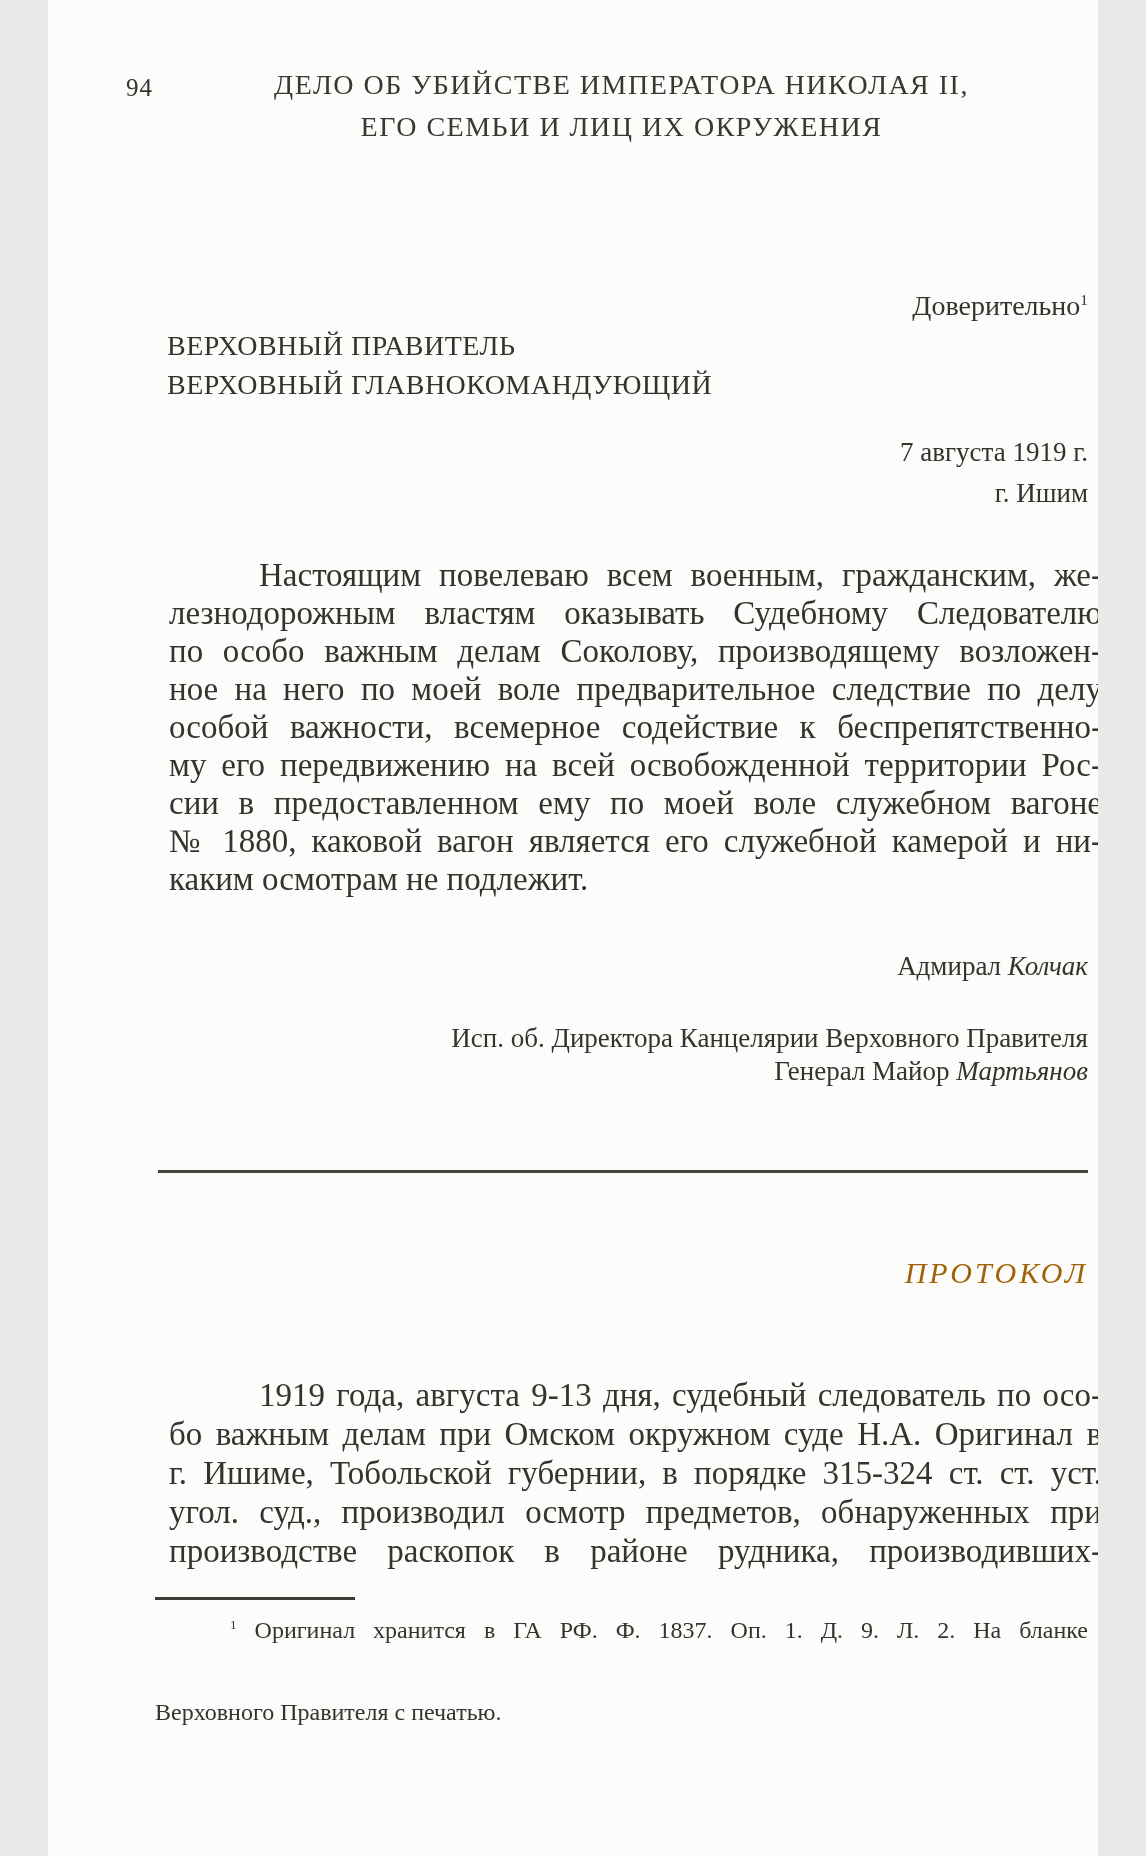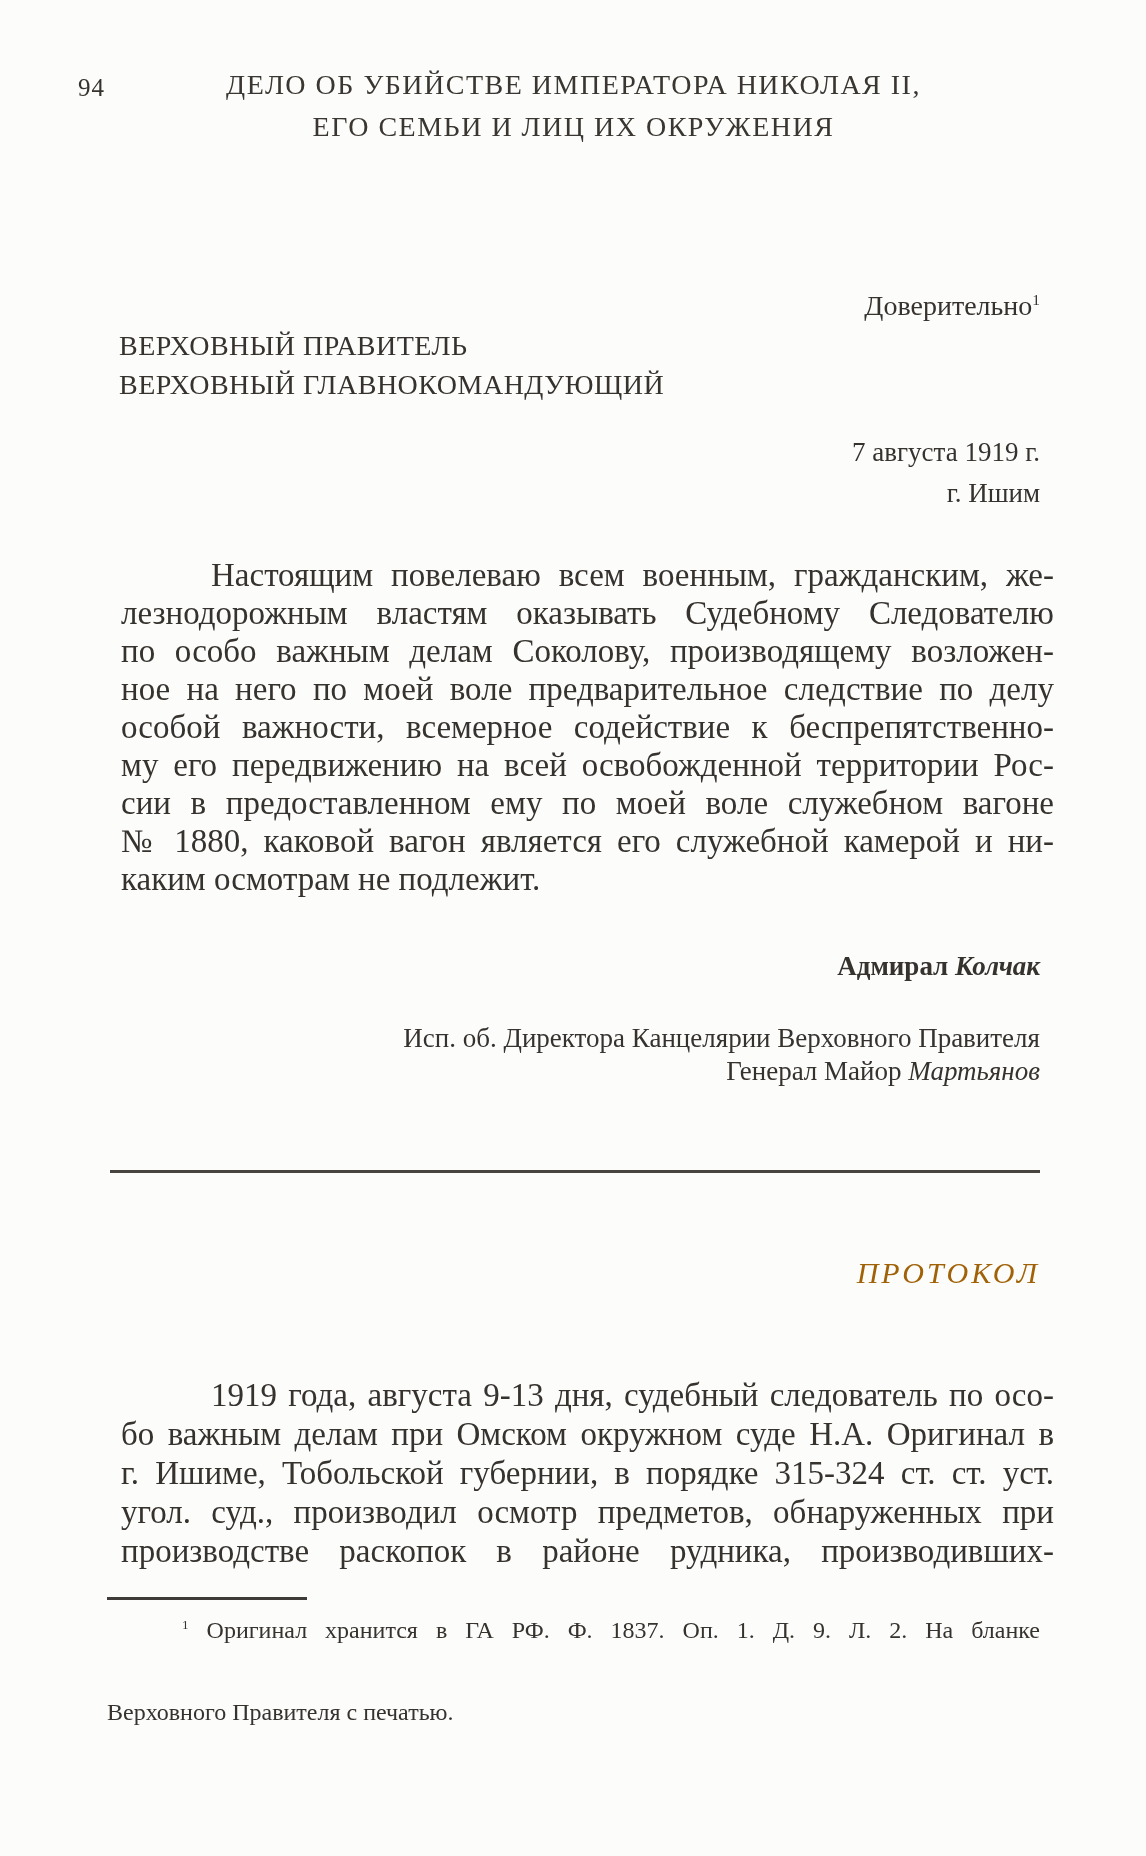--- a/index.html
+++ b/index.html
@@ -1,18 +1,18 @@
 <!DOCTYPE html>
 <html lang="ru"><head>
 <meta charset="utf-8">
 <style>
   html,body{margin:0;padding:0;background:#e9e9e7;}
   .page{
     position:relative;
-    width:1146px;height:1856px;
+    width:1050px;height:1856px;
     margin:0 auto;
     background:#fcfcfb;
     color:#36322e;
     font-family:"Liberation Serif","DejaVu Serif",serif;
     overflow:hidden;
   }
   .abs{position:absolute;}
   
   .page-number{left:78px;top:74px;font-size:25px;letter-spacing:1px;}
   .running-header{left:107px;top:64px;width:933px;text-align:center;
@@ -25,21 +25,21 @@
   
   .dateline{left:107px;top:432px;width:933px;text-align:right;font-size:27px;line-height:41px;}
   
   .para{left:121px;width:933px;font-size:33px;line-height:38px;}
   .para1{top:556px;}
   .para2{top:1376px;line-height:39px;}
   .jline{text-align:justify;text-align-last:justify;white-space:normal;}
   .p-first .jline:first-child{text-indent:90px;}
   .last-left .jline:last-child{text-align-last:left;}
   
-  .signature{left:107px;top:951px;width:933px;text-align:right;font-size:27px;font-weight:bold;}
+  .signature{left:107px;top:951px;width:933px;text-align:right;font-size:27px;}
   .signoff{left:107px;top:1022px;width:933px;text-align:right;font-size:27px;line-height:33px;}
   .it{font-style:italic;}
   
   .divider{left:110px;top:1170px;width:930px;height:3px;background:#474440;}
   
   .protocol-heading{left:107px;top:1256px;width:933px;text-align:right;
     font-size:30px;letter-spacing:3px;color:#a16207;font-style:italic;}
   
   .footnote-divider{left:107px;top:1597px;width:200px;height:3px;background:#3e3b38;}
   .footnote{left:107px;top:1613px;width:933px;font-size:24px;line-height:34px;}

